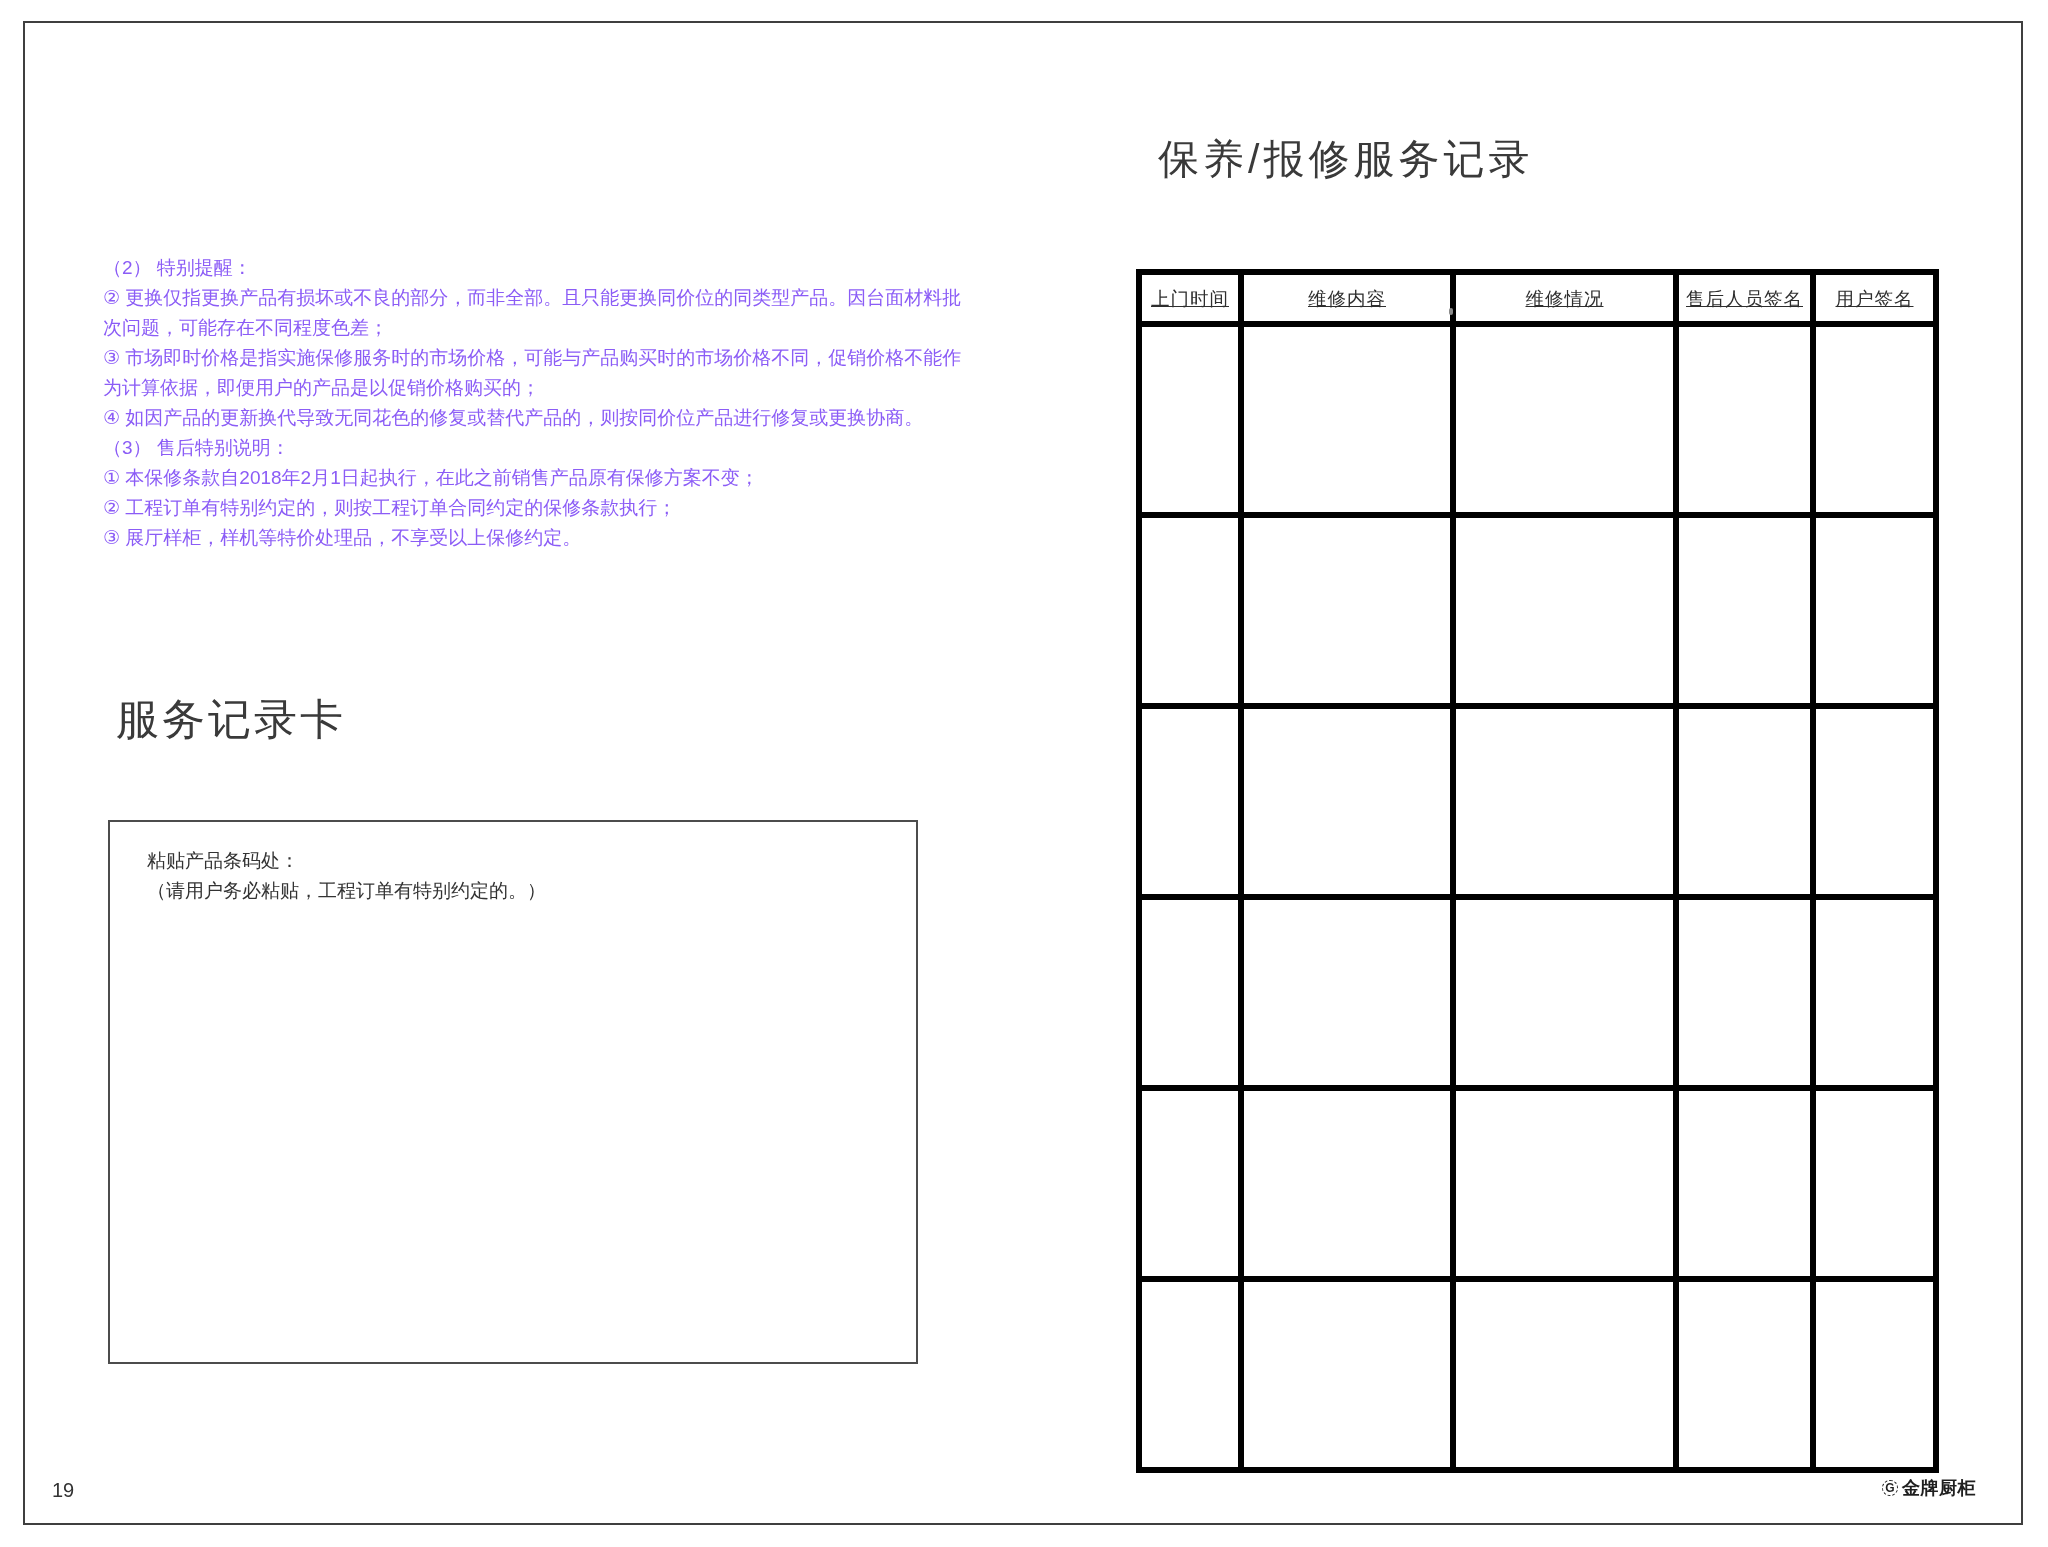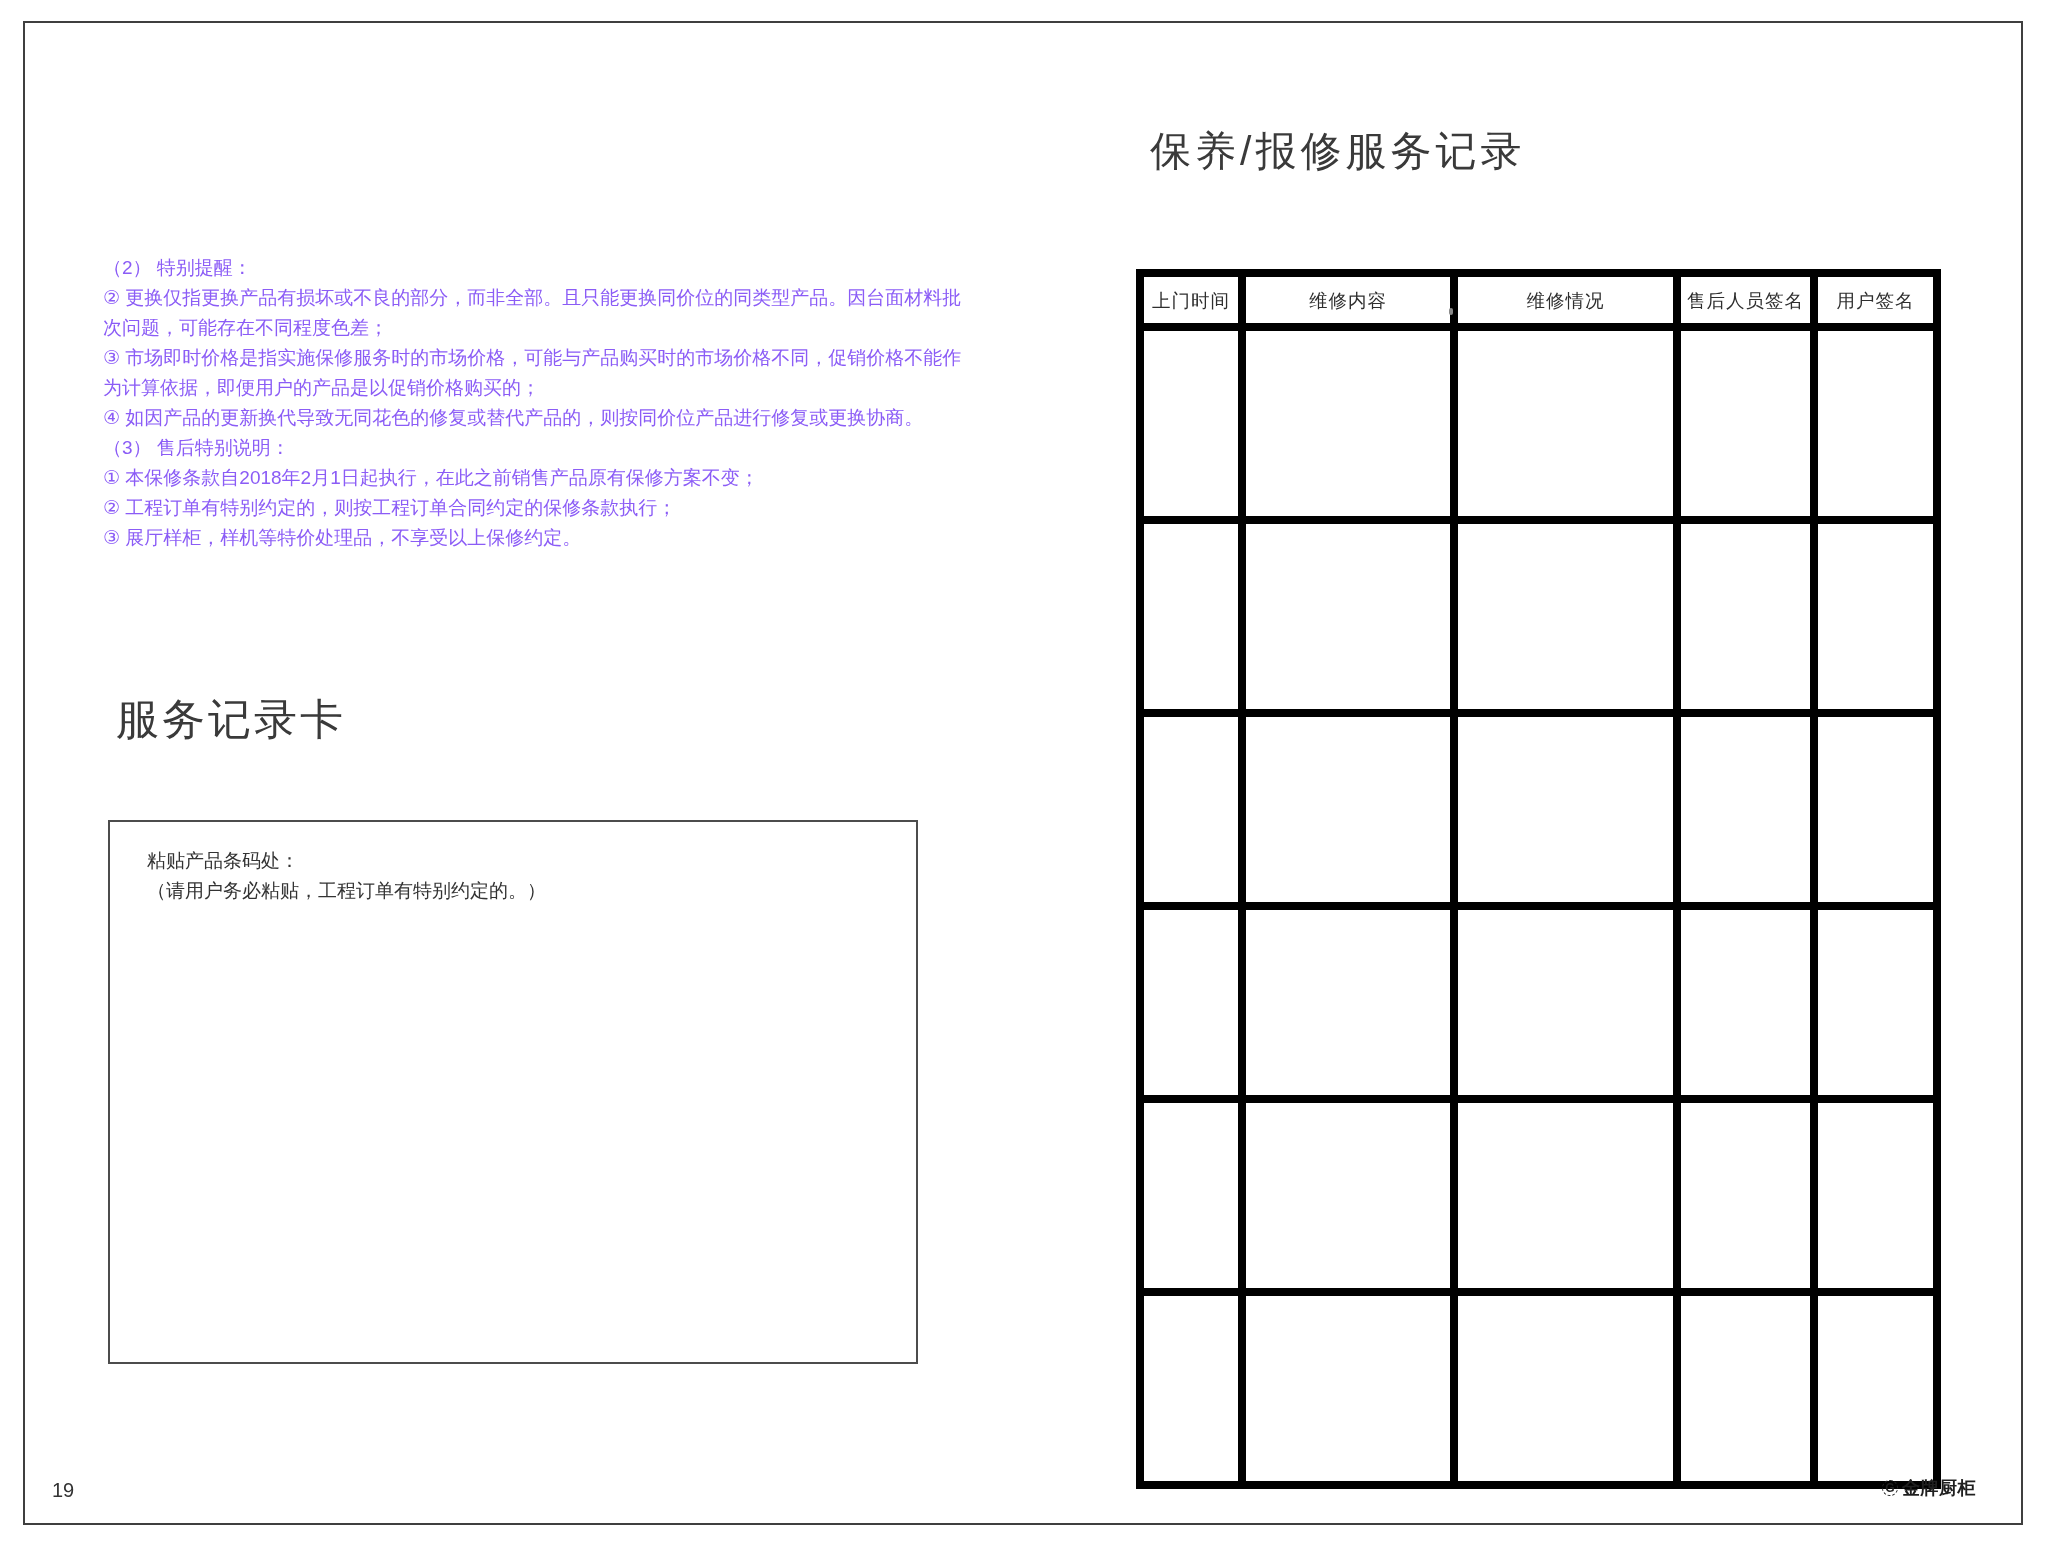--- a/index.html
+++ b/index.html
@@ -23,29 +23,29 @@
     font-size:43px;font-weight:400;letter-spacing:3px;color:#3a3a3a;
   }
   .barcode-box{
     position:absolute;left:108px;top:820px;width:810px;height:544px;
     border:2px solid #4c4c4c;box-sizing:border-box;
     padding:24px 0 0 37px;
   }
   .barcode-line{font-size:19px;line-height:30px;color:#333333;}
   
   .maintenance-title{
-    position:absolute;left:1146px;top:120px;margin:4px;
+    position:absolute;left:1146px;top:120px;margin:12px;
     font-size:41px;font-weight:400;letter-spacing:4px;color:#3a3a3a;
   }
   .service-table{
     position:absolute;left:1136px;top:269px;width:797px;
     border-collapse:collapse;table-layout:fixed;
   }
   .service-table th,.service-table td{
-    border:8px solid #000000;padding:0;background:#ffffff;
+    border:6px solid #000000;padding:0;background:#ffffff;text-decoration:underline;
   }
   .service-table th{
     height:46px;font-size:18.5px;font-weight:500;color:#2e2e2e;
     text-align:center;vertical-align:middle;letter-spacing:1px;
   }
   .service-table td{height:185px;}
   .artifact-dot{
     position:absolute;left:1449px;top:308px;width:4px;height:7px;
     background:#8a8a8a;border-radius:2px;
   }

